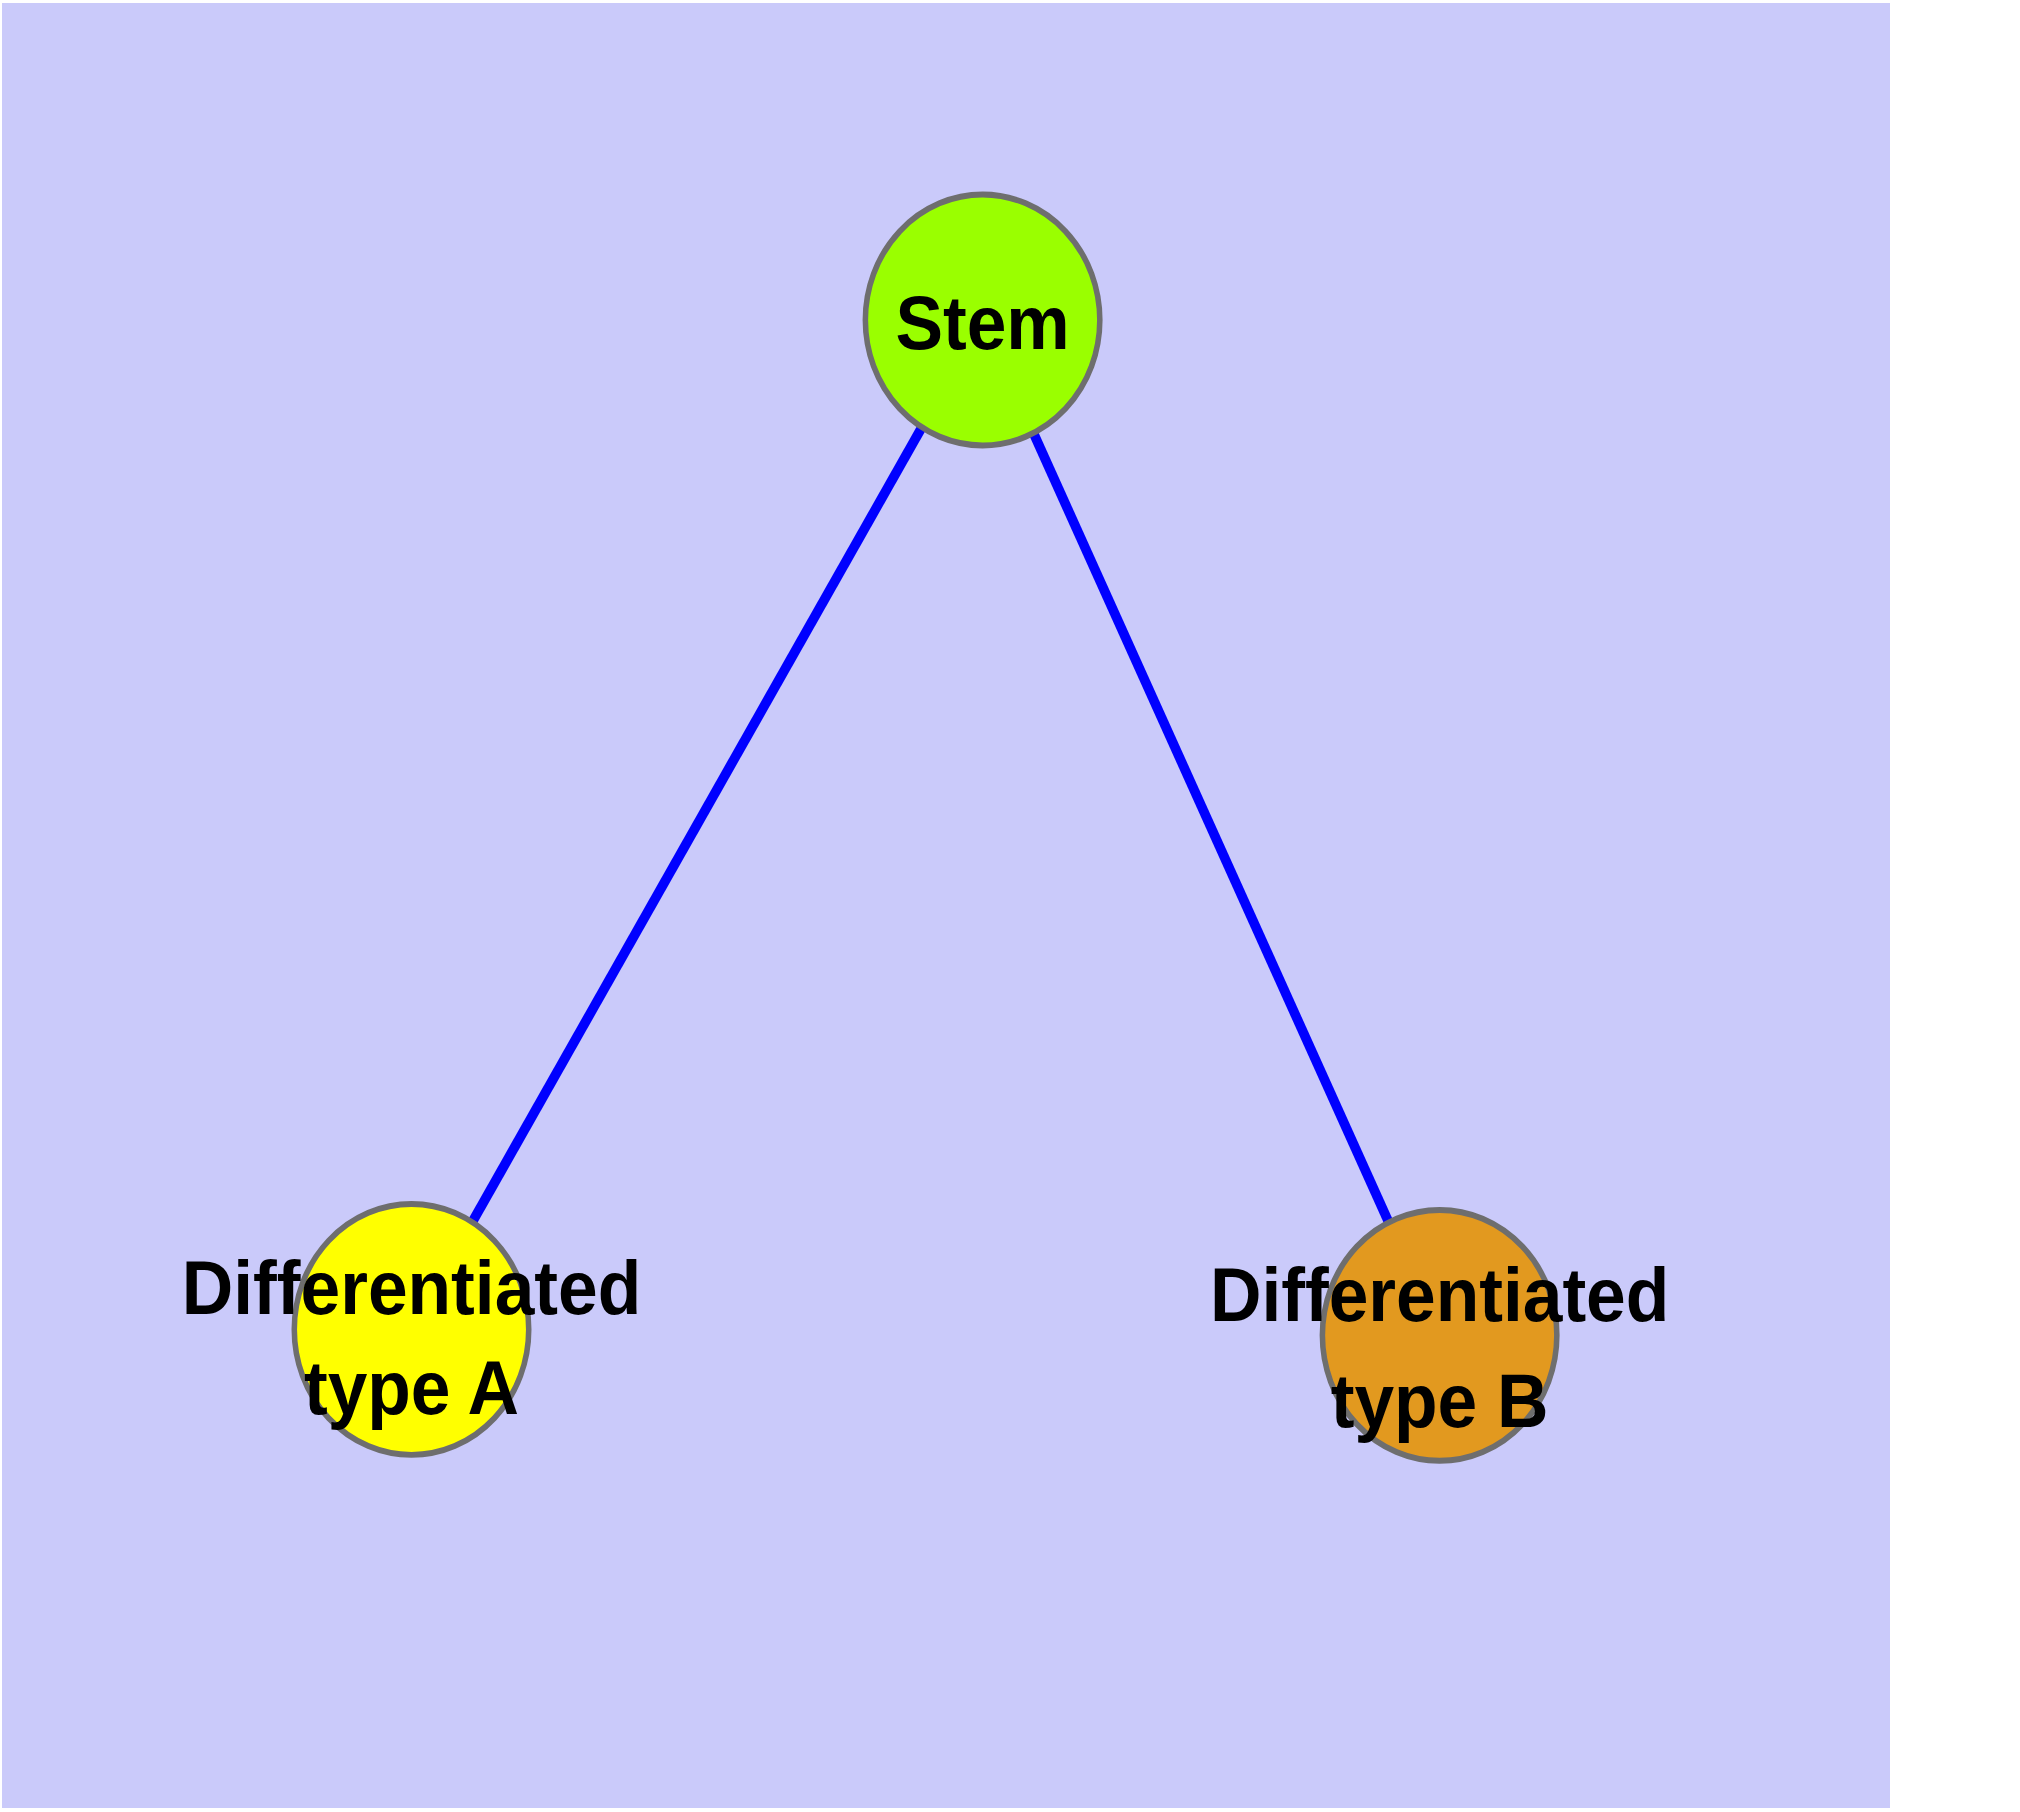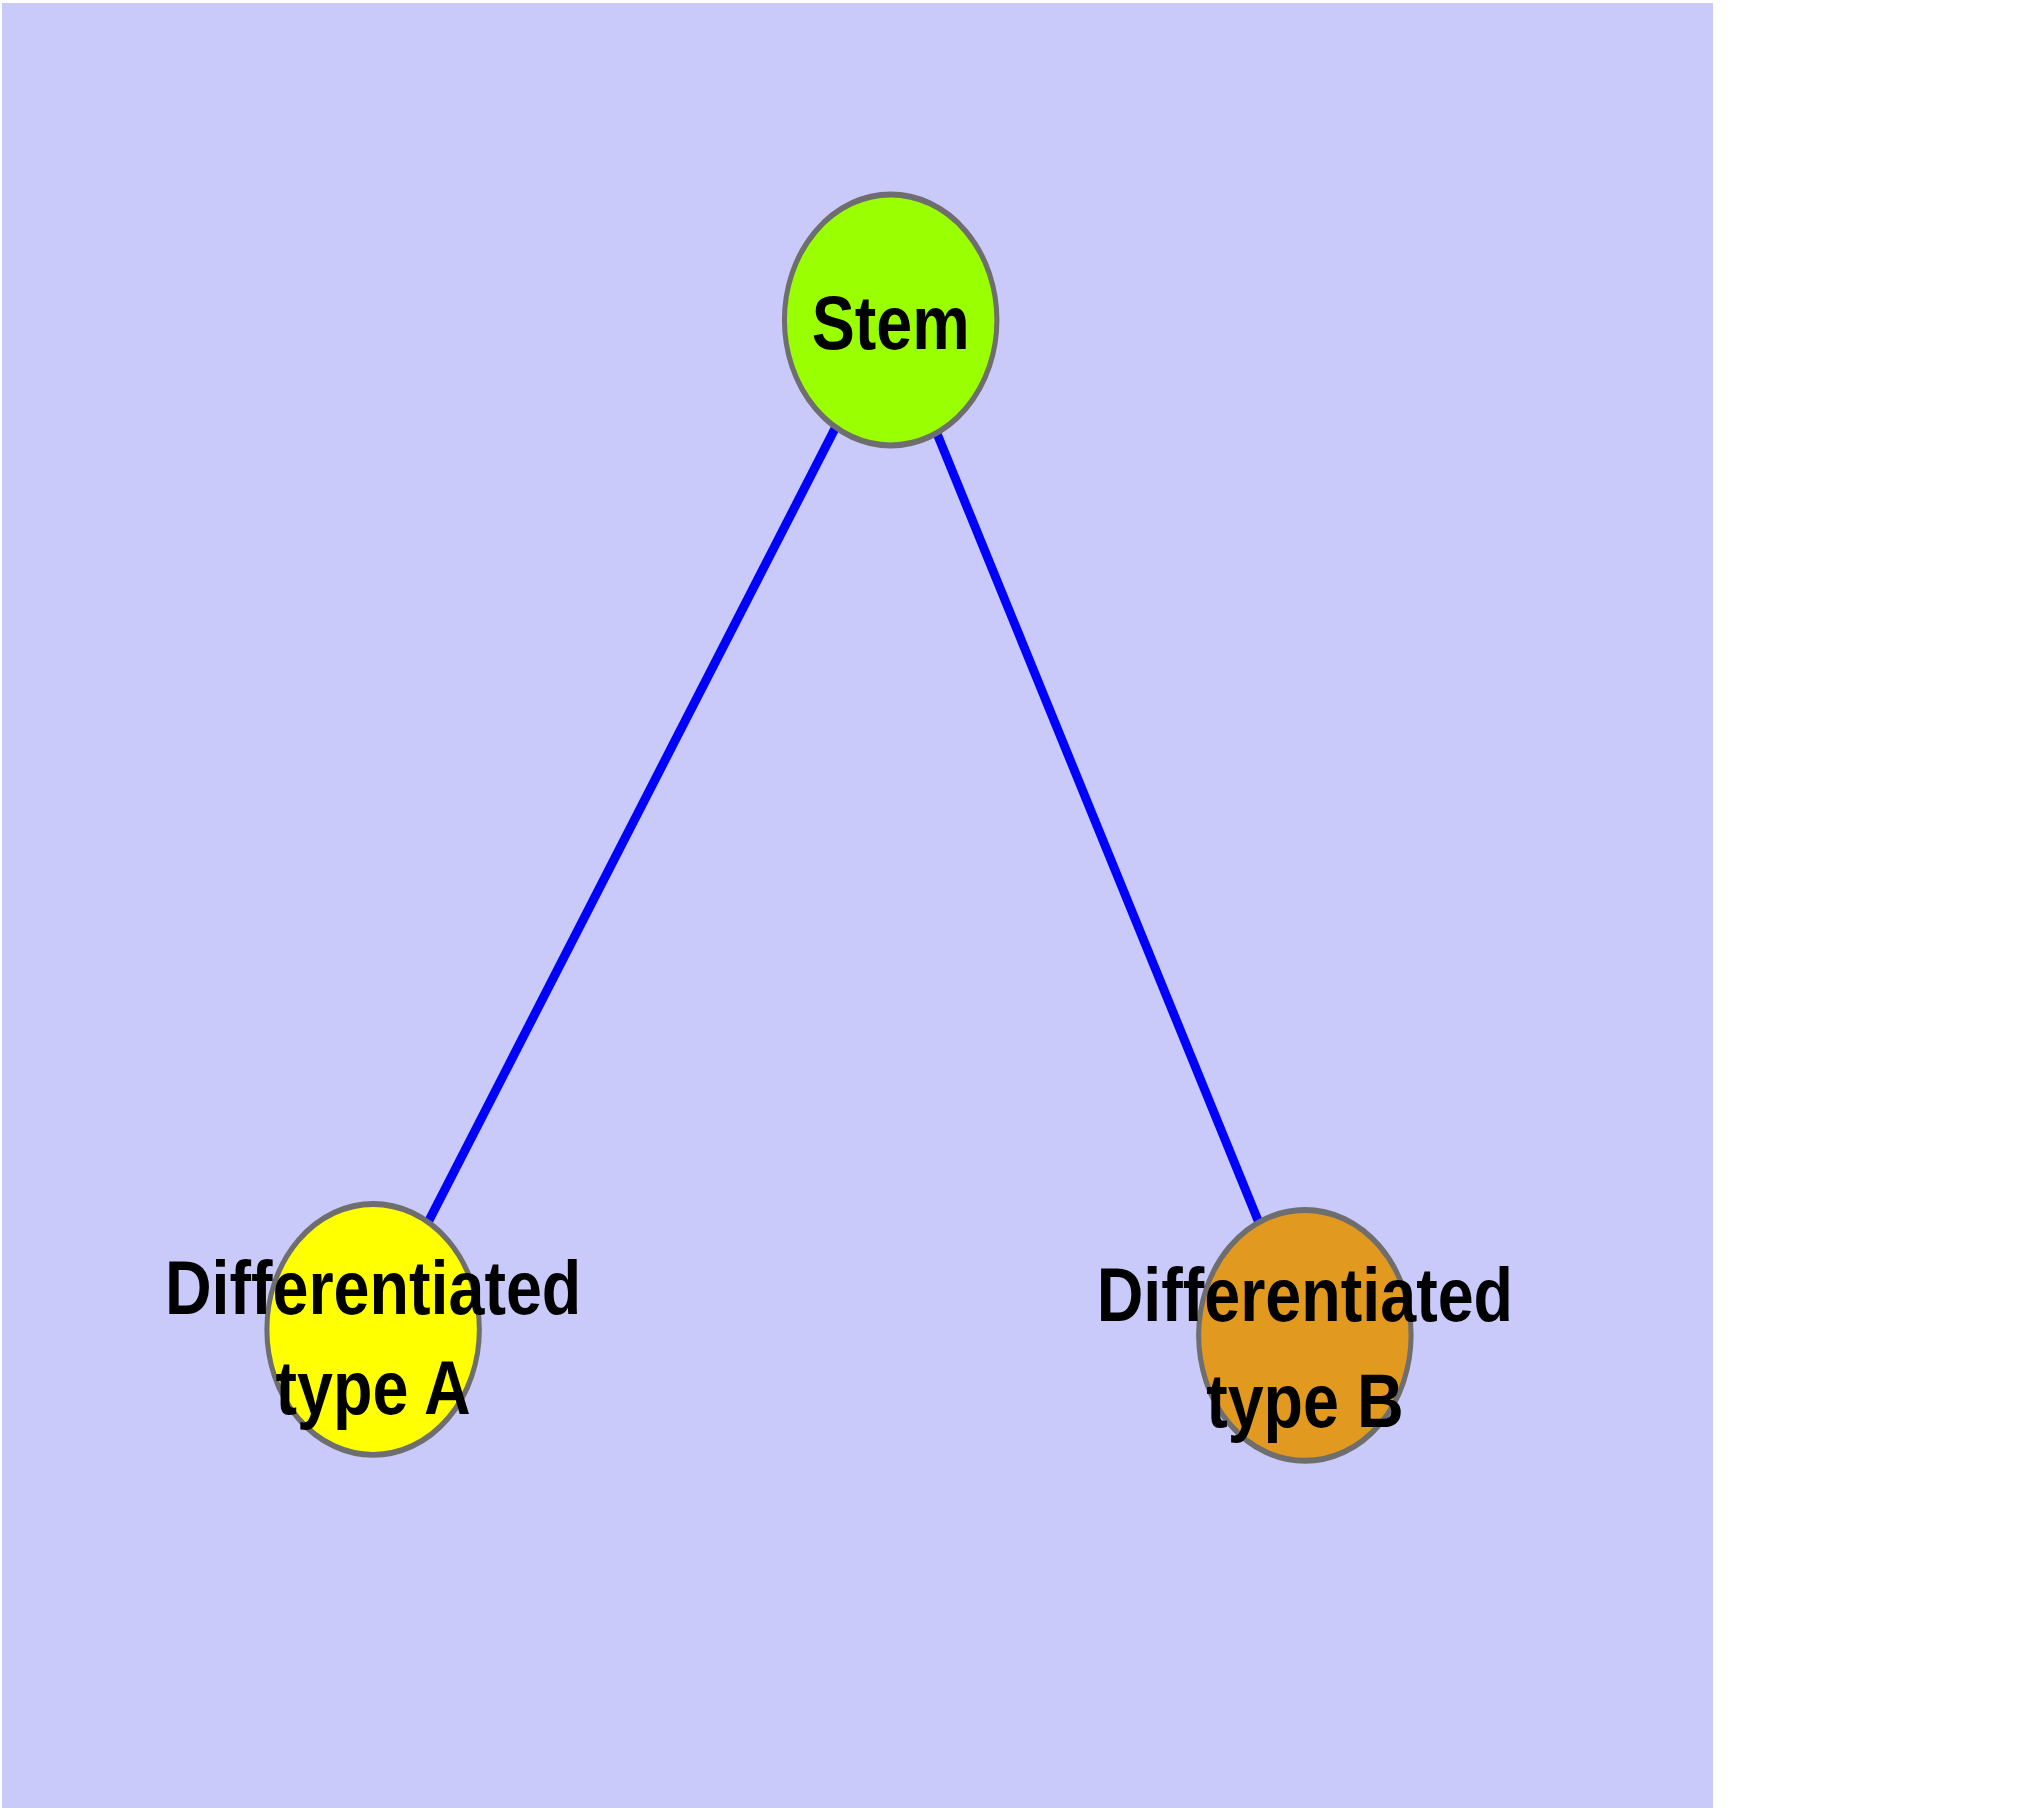--- a/index.html
+++ b/index.html
@@ -5,21 +5,21 @@
   html, body {
     margin: 0;
     padding: 0;
     width: 2021px;
     height: 1812px;
     overflow: hidden;
   }
   .page-margin {
     position: absolute;
     inset: 0;
-    width: 1713px;
+    width: 1890px;
     height: 1812px;
   }
   .canvas-area {
     position: absolute;
     top: 2.5px;
     left: 1.7px;
     right: 0;
     bottom: 4.2px;
   }
   .canvas-area svg {

